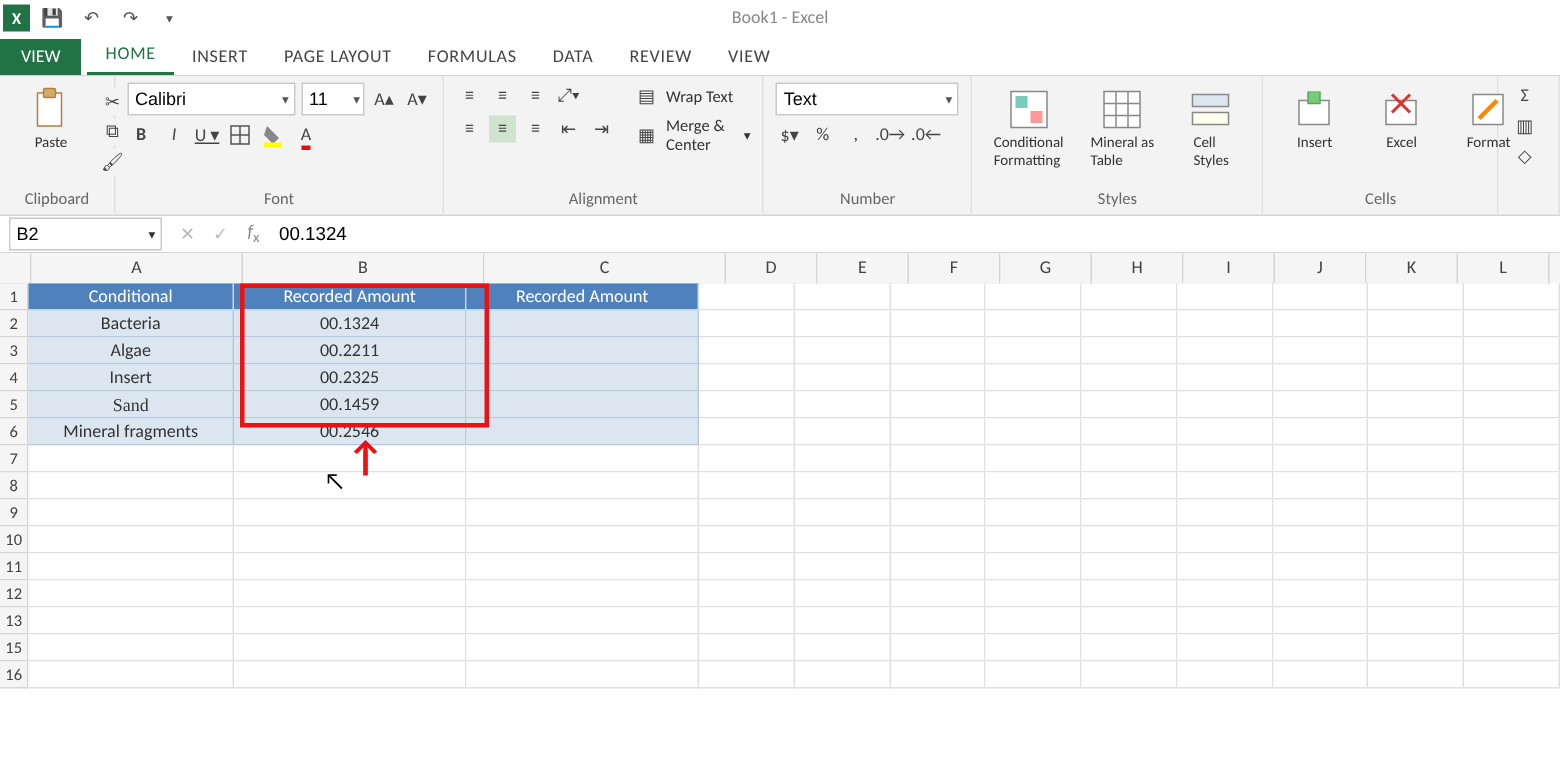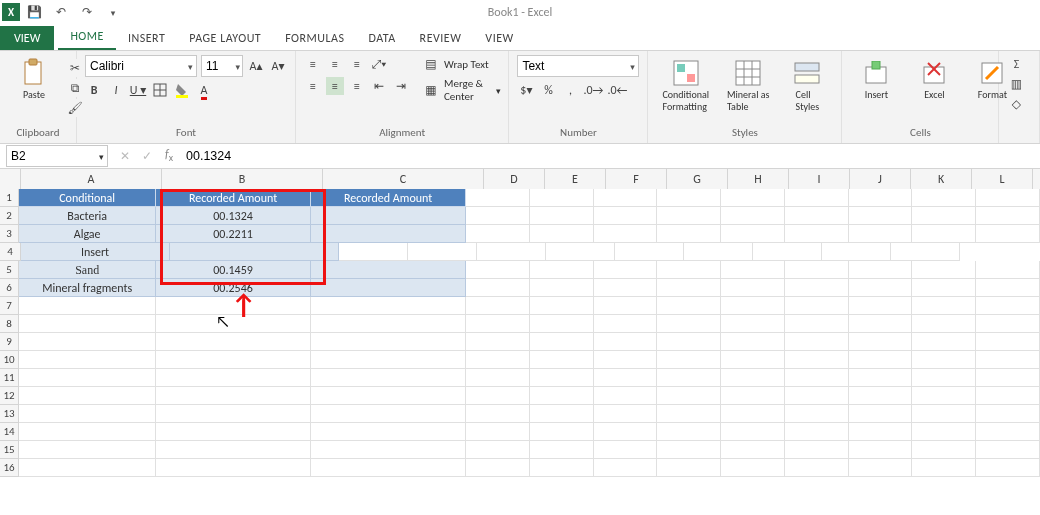--- a/index.html
+++ b/index.html
@@ -531,20 +531,21 @@
         <div class="cell" style="width: 60px;"></div>
         <div class="cell" style="width: 60px;"></div>
         <div class="cell" style="width: 60px;"></div>
         <div class="cell" style="width: 60px;"></div>
         <div class="cell" style="width: 60px;"></div>
         <div class="cell" style="width: 60px;"></div>
       </div>
       <div class="gridrow">
         <div class="rowh">4</div>
         <div class="cell tbl-cell" style="width: 140px; text-align: center;">Insert</div>
+        <div class="cell tbl-cell" style="width: 160px;">00.2325</div>
         <div class="cell tbl-cell" style="width: 160px;"></div>
         <div class="cell" style="width: 60px;"></div>
         <div class="cell" style="width: 60px;"></div>
         <div class="cell" style="width: 60px;"></div>
         <div class="cell" style="width: 60px;"></div>
         <div class="cell" style="width: 60px;"></div>
         <div class="cell" style="width: 60px;"></div>
         <div class="cell" style="width: 60px;"></div>
         <div class="cell" style="width: 60px;"></div>
         <div class="cell" style="width: 60px;"></div>
@@ -678,35 +679,20 @@
         <div class="cell" style="width: 60px;"></div>
         <div class="cell" style="width: 60px;"></div>
         <div class="cell" style="width: 60px;"></div>
         <div class="cell" style="width: 60px;"></div>
         <div class="cell" style="width: 60px;"></div>
         <div class="cell" style="width: 60px;"></div>
         <div class="cell" style="width: 60px;"></div>
         <div class="cell" style="width: 60px;"></div>
       </div>
       <div class="gridrow">
-        <div class="rowh">14</div>
-        <div class="cell" style="width: 140px;"></div>
-        <div class="cell" style="width: 160px;"></div>
-        <div class="cell" style="width: 160px;"></div>
-        <div class="cell" style="width: 60px;"></div>
-        <div class="cell" style="width: 60px;"></div>
-        <div class="cell" style="width: 60px;"></div>
-        <div class="cell" style="width: 60px;"></div>
-        <div class="cell" style="width: 60px;"></div>
-        <div class="cell" style="width: 60px;"></div>
-        <div class="cell" style="width: 60px;"></div>
-        <div class="cell" style="width: 60px;"></div>
-        <div class="cell" style="width: 60px;"></div>
-      </div>
-      <div class="gridrow">
         <div class="rowh">15</div>
         <div class="cell" style="width: 140px;"></div>
         <div class="cell" style="width: 160px;"></div>
         <div class="cell" style="width: 160px;"></div>
         <div class="cell" style="width: 60px;"></div>
         <div class="cell" style="width: 60px;"></div>
         <div class="cell" style="width: 60px;"></div>
         <div class="cell" style="width: 60px;"></div>
         <div class="cell" style="width: 60px;"></div>
         <div class="cell" style="width: 60px;"></div>

